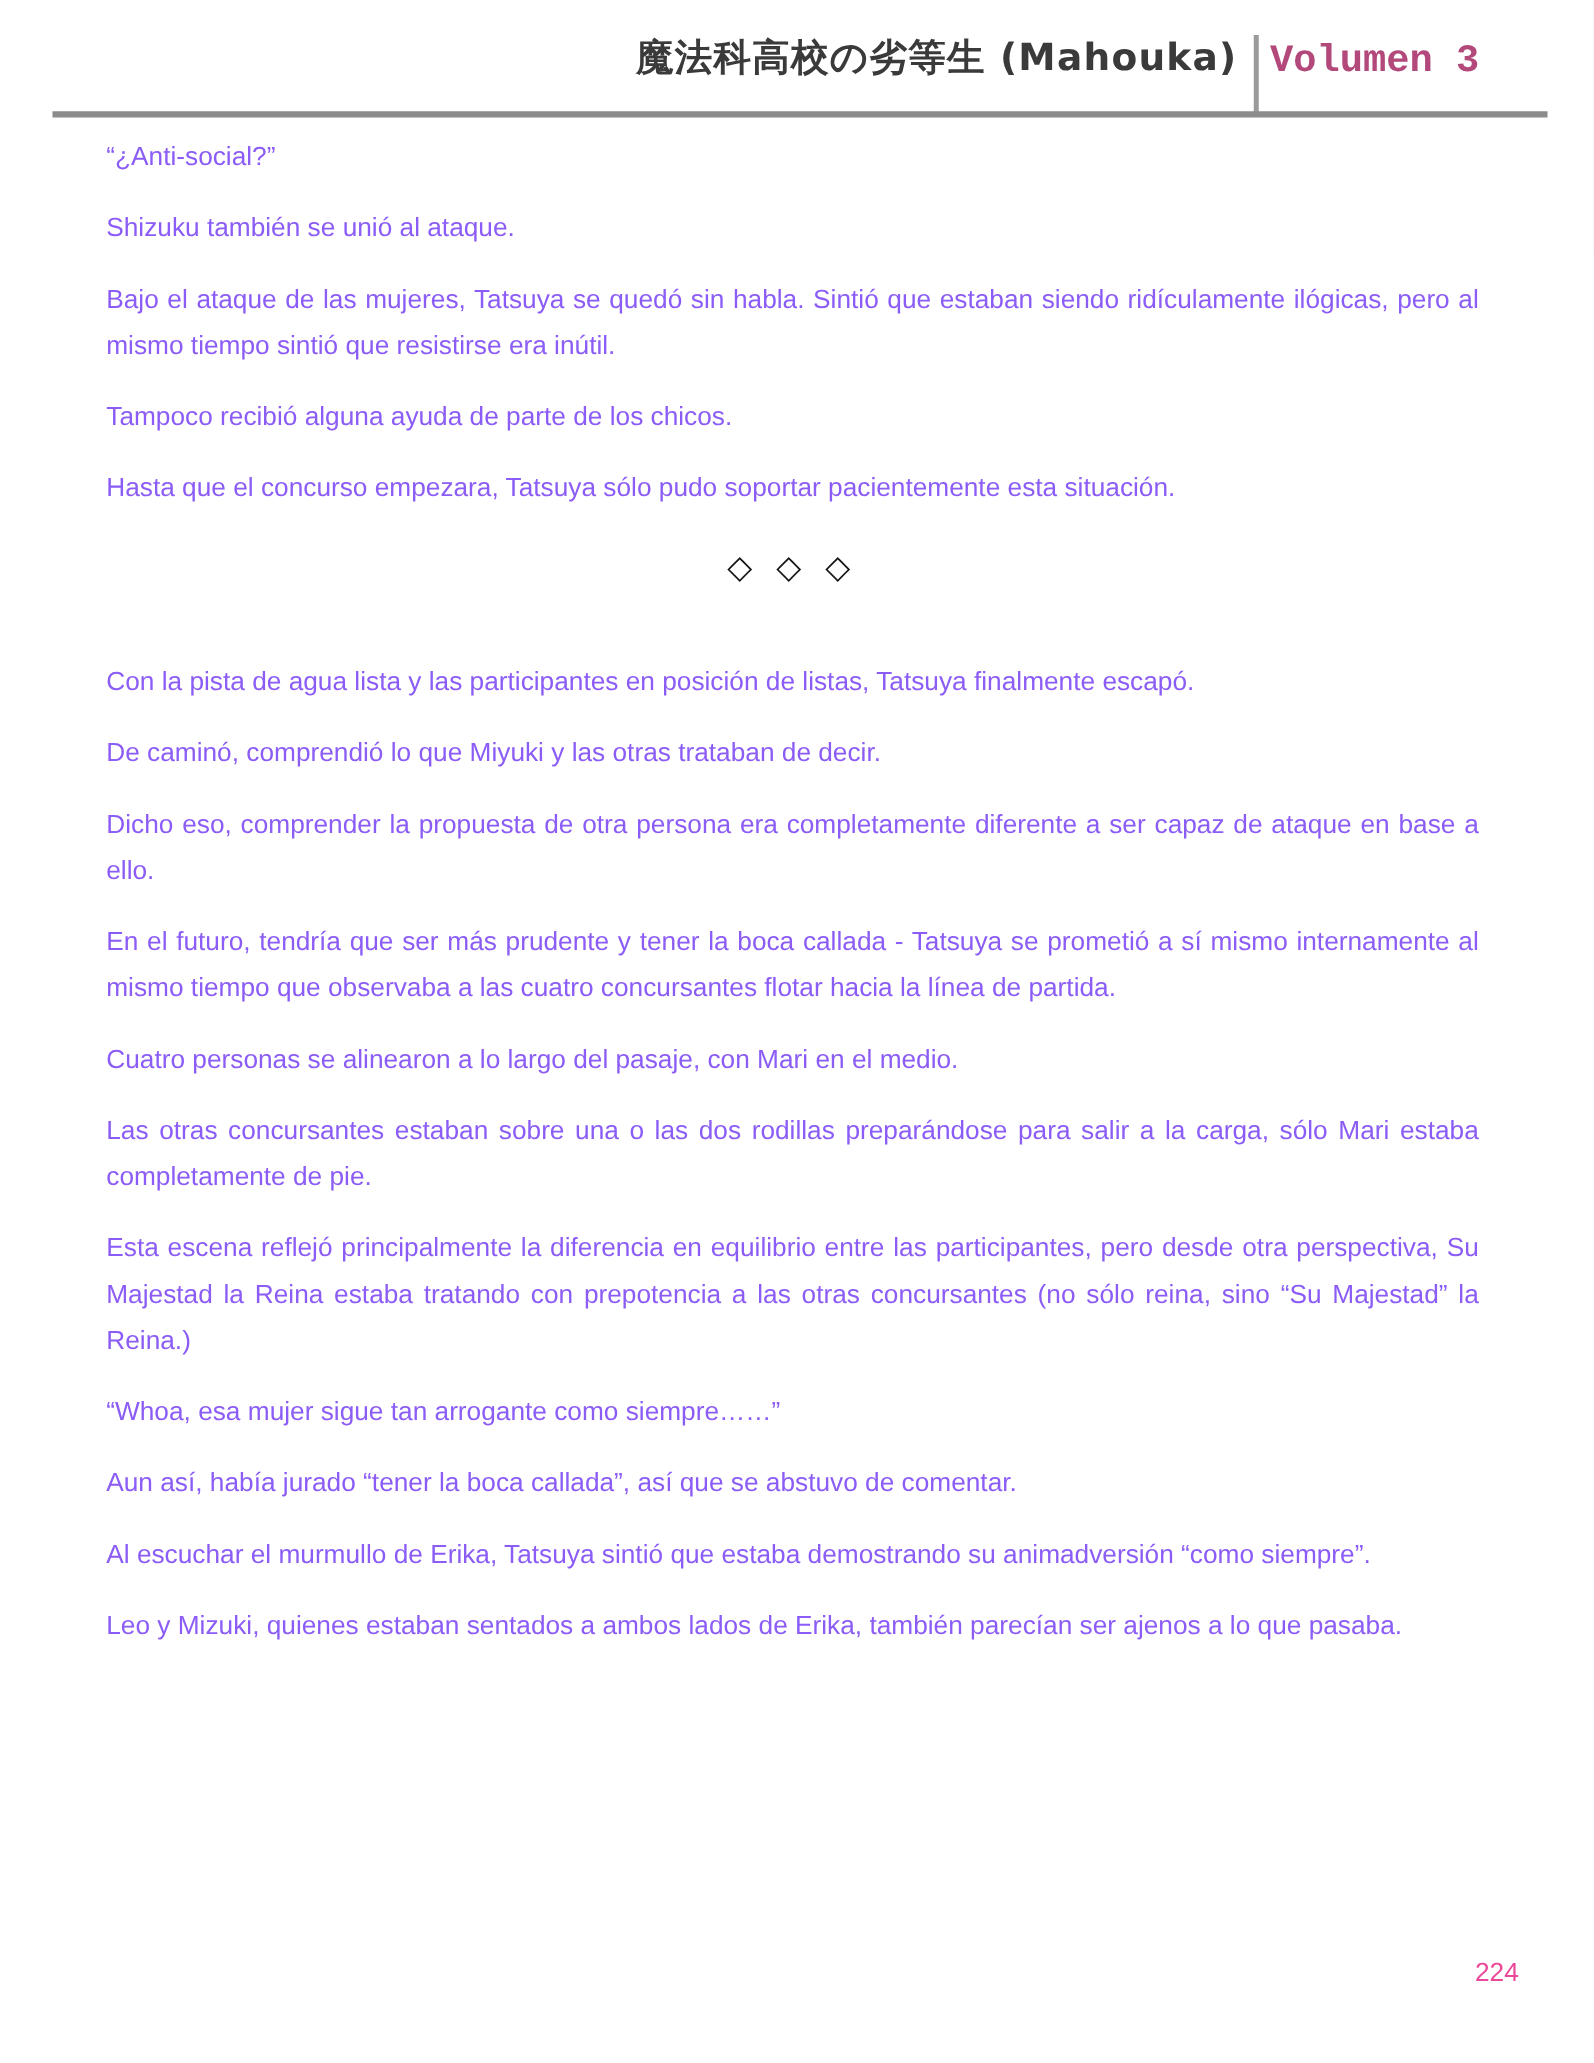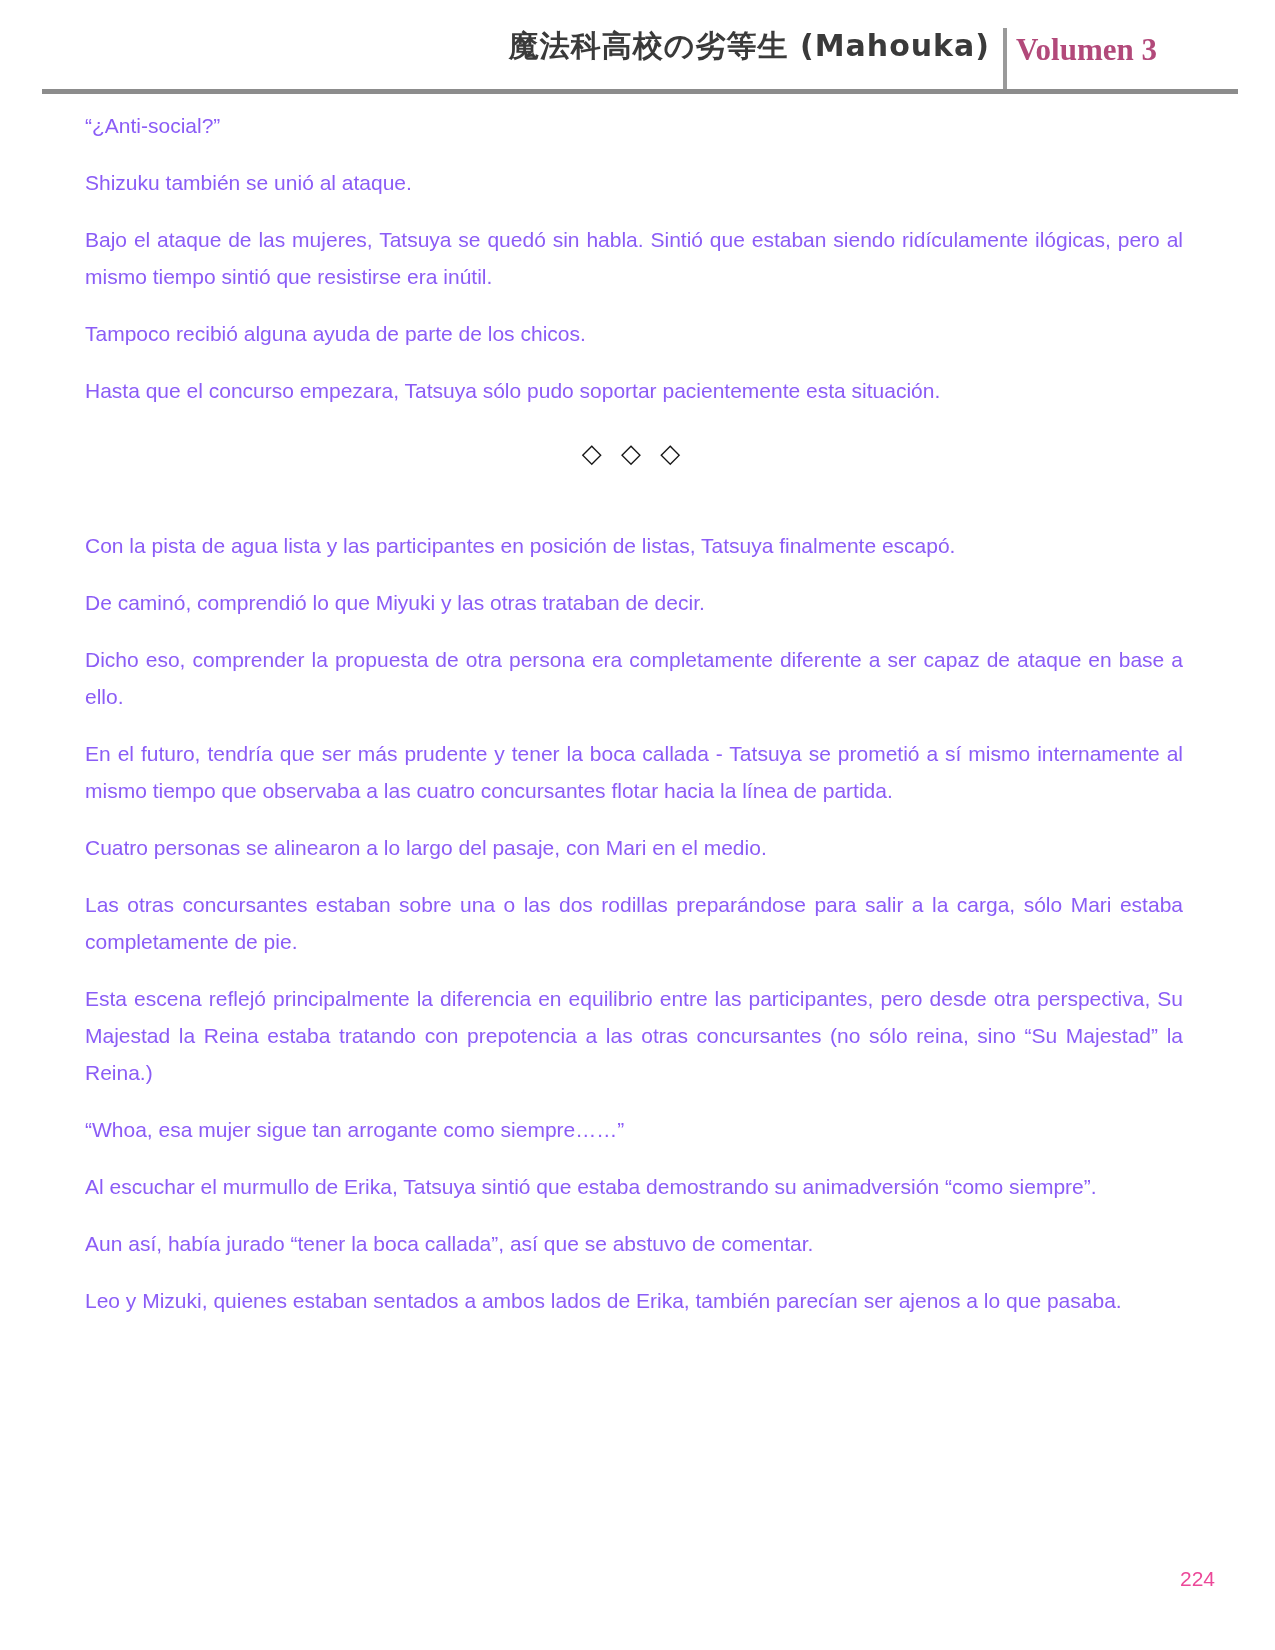--- a/index.html
+++ b/index.html
@@ -44,21 +44,21 @@
     left: 1003px;
     top: 28px;
     width: 4px;
     height: 64px;
     background: #9a9a9a;
   }
   .volume-label {
     position: absolute;
     left: 1016px;
     top: 32px;
-    font-family: Liberation Serif, serif;
+    font-family: Liberation Mono, monospace;
     font-size: 31px;
     font-weight: bold;
     color: #b2497a;
     white-space: nowrap;
   }
   .header-rule {
     position: absolute;
     left: 42px;
     right: 37px;
     top: 89px;
@@ -119,20 +119,20 @@
     <div class="separator">◇ ◇ ◇</div>
 
     <p>Con la pista de agua lista y las participantes en posición de listas, Tatsuya finalmente escapó.</p>
     <p>De caminó, comprendió lo que Miyuki y las otras trataban de decir.</p>
     <p>Dicho eso, comprender la propuesta de otra persona era completamente diferente a ser capaz de ataque en base a ello.</p>
     <p>En el futuro, tendría que ser más prudente y tener la boca callada - Tatsuya se prometió a sí mismo internamente al mismo tiempo que observaba a las cuatro concursantes flotar hacia la línea de partida.</p>
     <p>Cuatro personas se alinearon a lo largo del pasaje, con Mari en el medio.</p>
     <p>Las otras concursantes estaban sobre una o las dos rodillas preparándose para salir a la carga, sólo Mari estaba completamente de pie.</p>
     <p>Esta escena reflejó principalmente la diferencia en equilibrio entre las participantes, pero desde otra perspectiva, Su Majestad la Reina estaba tratando con prepotencia a las otras concursantes (no sólo reina, sino “Su Majestad” la Reina.)</p>
     <p>“Whoa, esa mujer sigue tan arrogante como siempre……”</p>
+    <p>Aun así, había jurado “tener la boca callada”, así que se abstuvo de comentar.</p>
     <p>Al escuchar el murmullo de Erika, Tatsuya sintió que estaba demostrando su animadversión “como siempre”.</p>
-    <p>Aun así, había jurado “tener la boca callada”, así que se abstuvo de comentar.</p>
     <p>Leo y Mizuki, quienes estaban sentados a ambos lados de Erika, también parecían ser ajenos a lo que pasaba.</p>
   </div>
 
   <div class="page-number">224</div>
 
 </div>
 
 </body></html>

